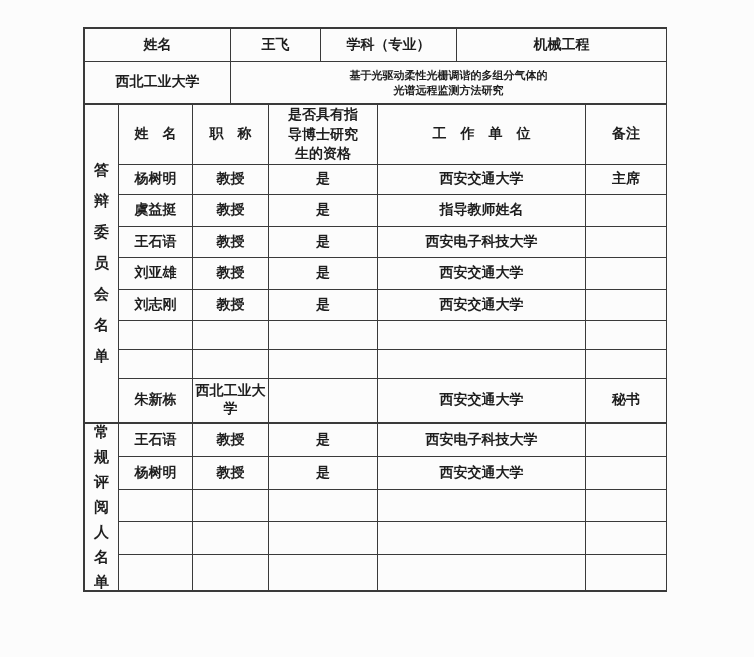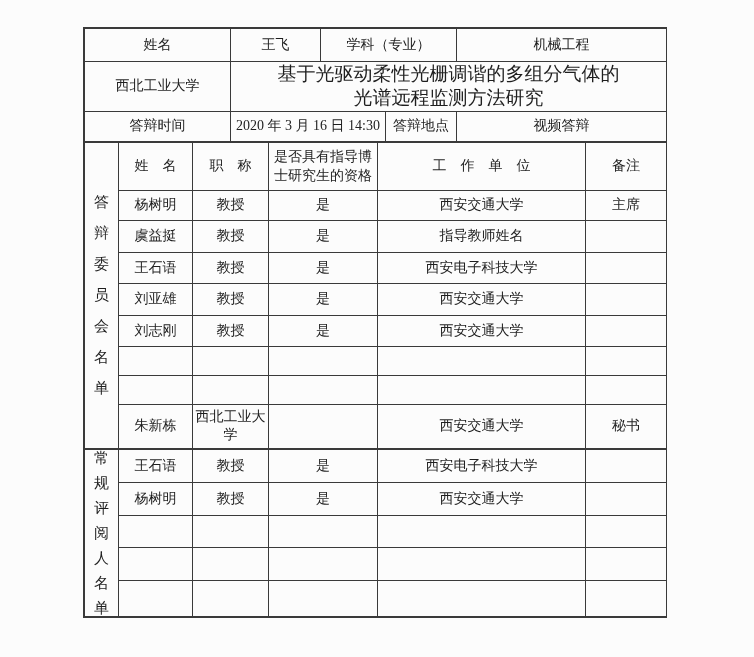--- a/index.html
+++ b/index.html
@@ -14,43 +14,44 @@
     font-family: "Liberation Serif", "DejaVu Serif", serif;
     color: #1e1e1e;
     overflow: hidden;
   }
   .sheet {
     position: absolute;
     left: 83px;
     top: 27px;
     width: 582px;
     border: 1px solid #3a3a3a;
+    font-weight: bold;
   }
   table {
     border-collapse: collapse;
     table-layout: fixed;
     width: 582px;
   }
   td {
     border: 1px solid #3a3a3a;
     text-align: center;
     vertical-align: middle;
     font-size: 14px;
     line-height: 1.3;
     padding: 0 1px;
     overflow: hidden;
   }
   .title-cell {
-    font-size: 19px;
+    font-size: 11px;
     line-height: 1.28;
     white-space: pre-line;
   }
   .qual-hdr {
     line-height: 1.4;
-    padding: 0 3px;
+    padding: 0 17px;
   }
   .vcell {
     padding: 0;
   }
   .vlabel {
     display: inline-flex;
     flex-direction: column;
     align-items: center;
     font-size: 15px;
   }
@@ -75,26 +76,20 @@
         <tr style="height:33px">
       <td>姓名</td>
       <td>王飞</td>
       <td colspan="2">学科（专业）</td>
       <td>机械工程</td>
     </tr>
     <tr style="height:42px">
       <td>西北工业大学</td>
       <td colspan="4" class="title-cell">基于光驱动柔性光栅调谐的多组分气体的
 光谱远程监测方法研究</td>
-    </tr>
-    <tr style="height:30px">
-      <td>答辩时间</td>
-      <td colspan="2">2020 年 3 月 16 日 14:30</td>
-      <td>答辩地点</td>
-      <td>视频答辩</td>
     </tr>
   </tbody>
     </table>
 
   <table>
     <colgroup>
       <col style="width:34px">
         <col style="width:74px">
         <col style="width:76px">
         <col style="width:109px">

